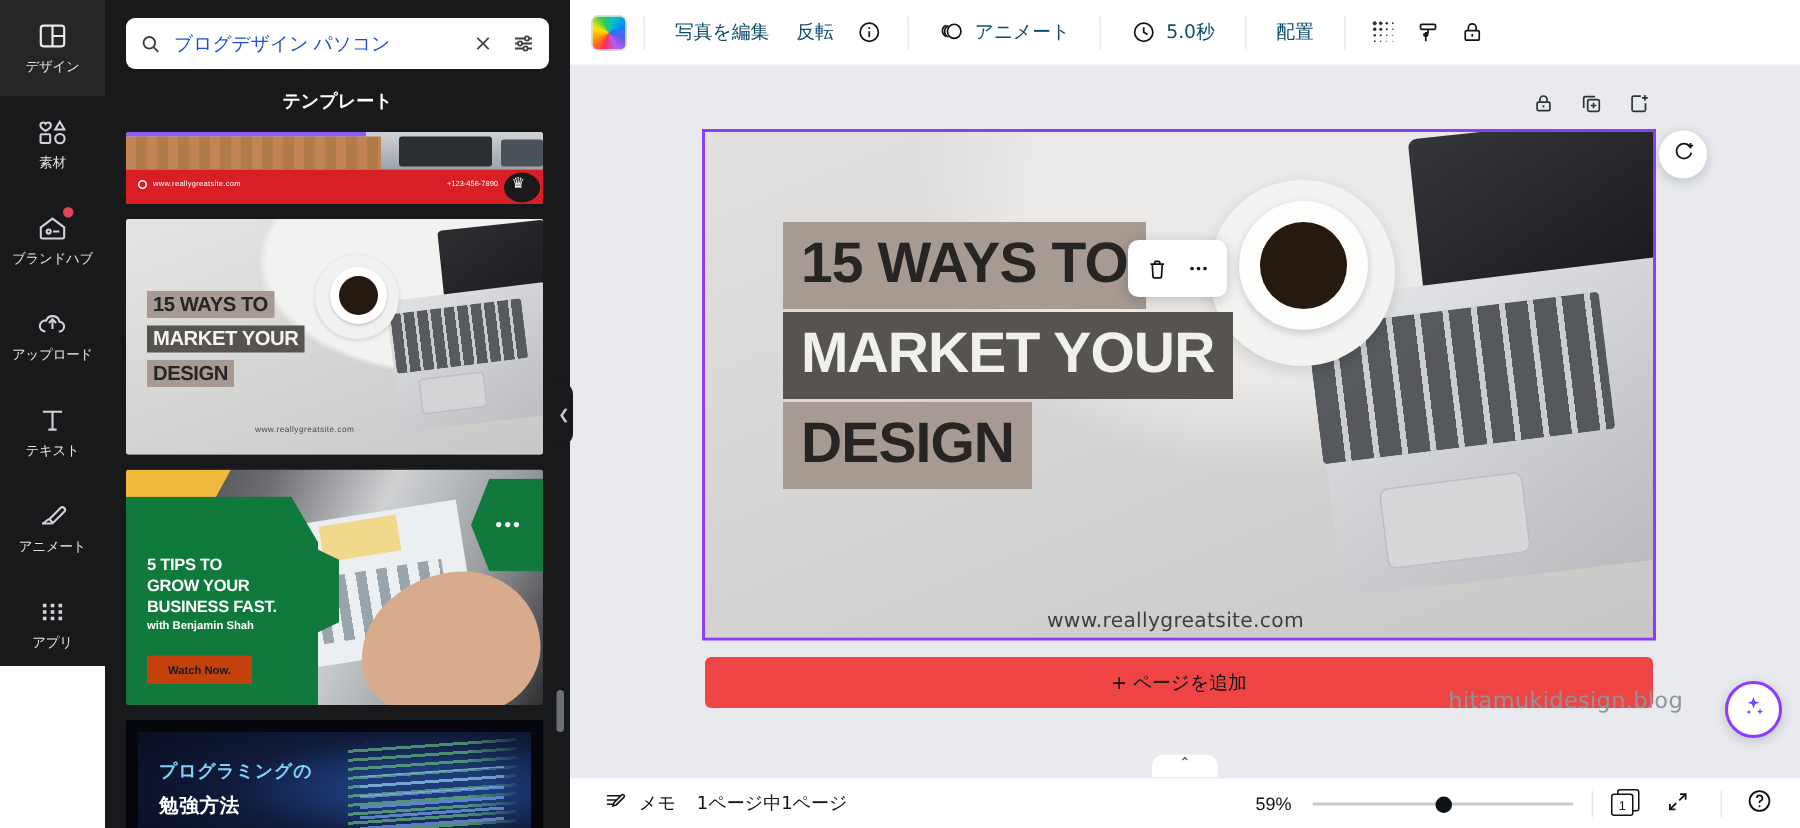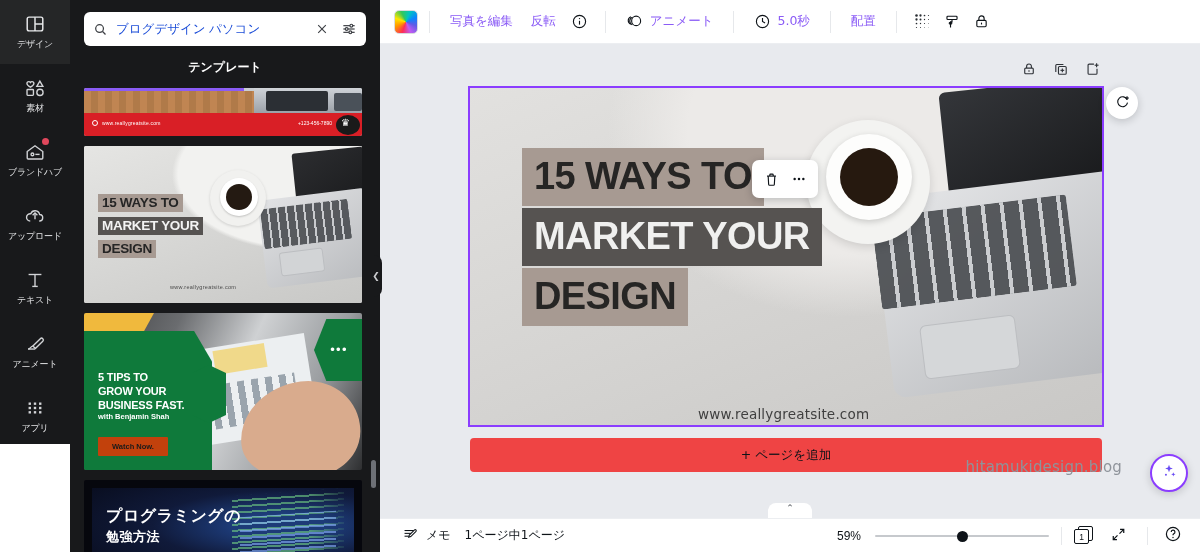--- a/index.html
+++ b/index.html
@@ -154,21 +154,21 @@
   .t4 .scr { position:absolute; left:8px; top:8px; right:8px; bottom:-12px;
      background: radial-gradient(ellipse at 72% 42%, #1d3b78 0 18%, #101a3a 48%, #070a18 100%);}
   .t4 .code { position:absolute; right:18px; top:12px; width:112px; height:78px;
      background:
        linear-gradient(90deg, rgba(0,0,0,0) 0 4px, rgba(0,0,0,0) 4px),
        repeating-linear-gradient(0deg, rgba(110,200,130,.75) 0 2px, rgba(0,0,0,0) 2px 6px);
      opacity:.85; transform: skewY(-4deg); mask-image: linear-gradient(90deg,#000 0%,#000 70%,rgba(0,0,0,.2) 100%);}
   .t4 .code2 { position:absolute; right:26px; top:34px; width:96px; height:50px;
      background: repeating-linear-gradient(0deg, rgba(140,180,255,.6) 0 2px, rgba(0,0,0,0) 2px 7px);
      transform: skewY(-4deg);}
-  .t4 .pt1 { position:absolute; left:22px; top:26px; color:#ffffff; font-size:16px; font-weight:bold; letter-spacing:.5px;
+  .t4 .pt1 { position:absolute; left:22px; top:26px; color:#7dd3fc; font-size:12px; font-weight:bold; letter-spacing:.5px;
      font-family:"DejaVu Sans","Liberation Sans",sans-serif;}
   .t4 .pt2 { position:absolute; left:22px; top:48px; color:#fff; font-size:13px; font-weight:bold; letter-spacing:.5px;
      font-family:"DejaVu Sans","Liberation Sans",sans-serif;}
 
   .panel-scrollbar {
     position:absolute; right:4px; top:460px; width:5px; height:28px;
     background:#6d7076; border-radius:3px; cursor:pointer;
   }
   .collapse-handle {
     position:absolute; left:370px; top:255px; width:12px; height:42px;
@@ -185,21 +185,21 @@
     display:flex; align-items:center; padding:0 14px; gap:0;
   }
   .tb-swatch {
     width:24px; height:24px; border-radius:5px; cursor:pointer;
     background: conic-gradient(from 200deg,#ff2d55,#ff9500,#ffe600,#34c759,#00c7be,#0a84ff,#5e5ce6,#bf5af2,#ff2d55);
     border:1px solid #d8dade;
   }
   .tb-div { width:1px; height:22px; background:#e6e8eb; margin:0 11px; }
   .tb-btn {
     display:flex; align-items:center; gap:6px; height:30px; padding:0 9px;
-    border-radius:5px; cursor:pointer; color:#8b5cf6; font-size:12.5px;
+    border-radius:5px; cursor:pointer; color:#0c4a6e; font-size:12.5px;
     white-space:nowrap;
     font-family:"DejaVu Sans","Liberation Sans",sans-serif;
   }
   .tb-icon { display:flex; align-items:center; }
 
   .canvasarea {
     position:absolute; top:44px; left:0; right:0; bottom:34px;
     background:#e8eaee; overflow:hidden;
   }
   .page-icons {

